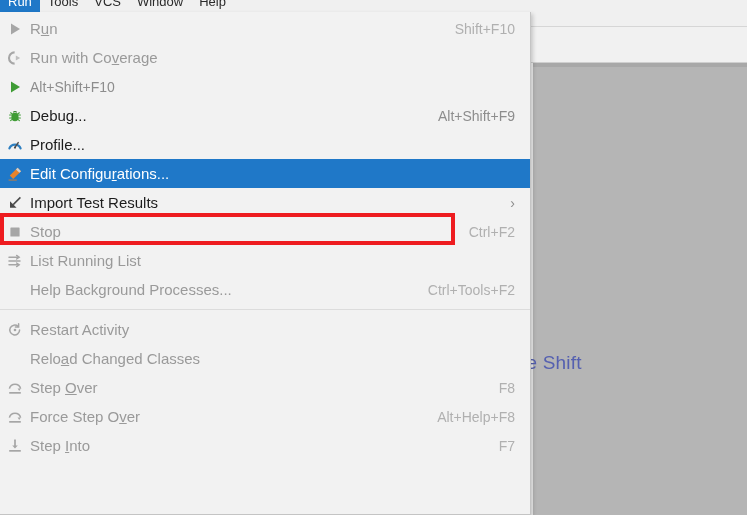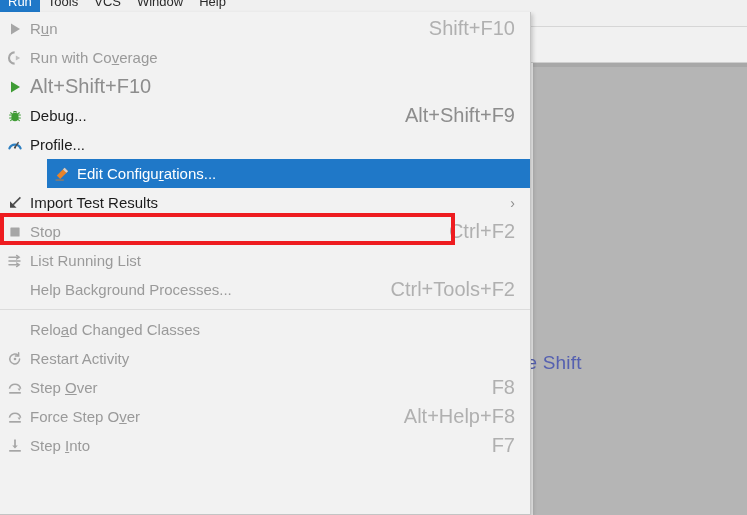--- a/index.html
+++ b/index.html
@@ -62,28 +62,28 @@
   }
   .menu-item .icon{
     width:30px;min-width:30px;height:29px;
     display:flex;align-items:center;justify-content:center;
   }
   .menu-item .label{
     font-size:15px;color:#1c1c1c;white-space:nowrap;flex:1;
     line-height:29px;
   }
   .menu-item .shortcut{
-    font-size:20px;color:#8d8d8d;white-space:nowrap;padding-right:3px;
+    font-size:14px;color:#8d8d8d;white-space:nowrap;padding-right:3px;
   }
   .menu-item .submenu-arrow{
     font-size:14px;color:#8d8d8d;padding-right:3px;
   }
   .menu-item.disabled .label{color:#9a9a9a;}
   .menu-item.disabled .shortcut{color:#b0b0b0;}
-  .menu-item.selected{background:#1f78c8;margin-left:47px;}
+  .menu-item.selected{background:#1f78c8;}
   .menu-item.selected .label{color:#ffffff;}
 
   .menu-separator{
     height:1px;background:#dcdcdc;margin:5px 0 5px 0;
   }
 
   
   .mn{text-decoration:underline;text-underline-offset:1px;}
 
   
@@ -206,34 +206,34 @@
         </span>
         <span class="label">List Running List</span>
       </div>
       <div class="menu-item disabled">
         <span class="icon"></span>
         <span class="label">Help Background Processes...</span>
         <span class="shortcut">Ctrl+Tools+F2</span>
       </div>
       <div class="menu-separator"></div>
       <div class="menu-item disabled">
-        <span class="icon"></span>
-        <span class="label">Relo<span class="mn">a</span>d Changed Classes</span>
-      </div>
-      <div class="menu-item disabled">
         <span class="icon">
           <svg width="16" height="16" viewBox="0 0 16 16">
             <path d="M12.6 8a4.9 4.9 0 1 1-1.6-3.6" stroke="#a6a6a6" stroke-width="1.5" fill="none" stroke-linecap="round"></path>
             <path d="M11.6 1.8 L11.6 5 L8.4 5" stroke="#a6a6a6" stroke-width="1.5" fill="none" stroke-linecap="round"></path>
             <circle cx="8" cy="8" r="1.3" fill="#a6a6a6"></circle>
           </svg>
         </span>
         <span class="label">Restart Activity</span>
       </div>
       <div class="menu-item disabled">
+        <span class="icon"></span>
+        <span class="label">Relo<span class="mn">a</span>d Changed Classes</span>
+      </div>
+      <div class="menu-item disabled">
         <span class="icon">
           <svg width="16" height="16" viewBox="0 0 16 16">
             <path d="M2.4 8.6 A5.8 5.8 0 0 1 13.6 8.6" stroke="#a6a6a6" stroke-width="1.6" fill="none"></path>
             <path d="M10.6 8.4 L13.8 8.4 L12.2 11 Z" fill="#a6a6a6"></path>
             <rect x="2.2" y="12" width="11.6" height="1.7" fill="#a6a6a6"></rect>
           </svg>
         </span>
         <span class="label">Step <span class="mn">O</span>ver</span>
         <span class="shortcut">F8</span>
       </div>

